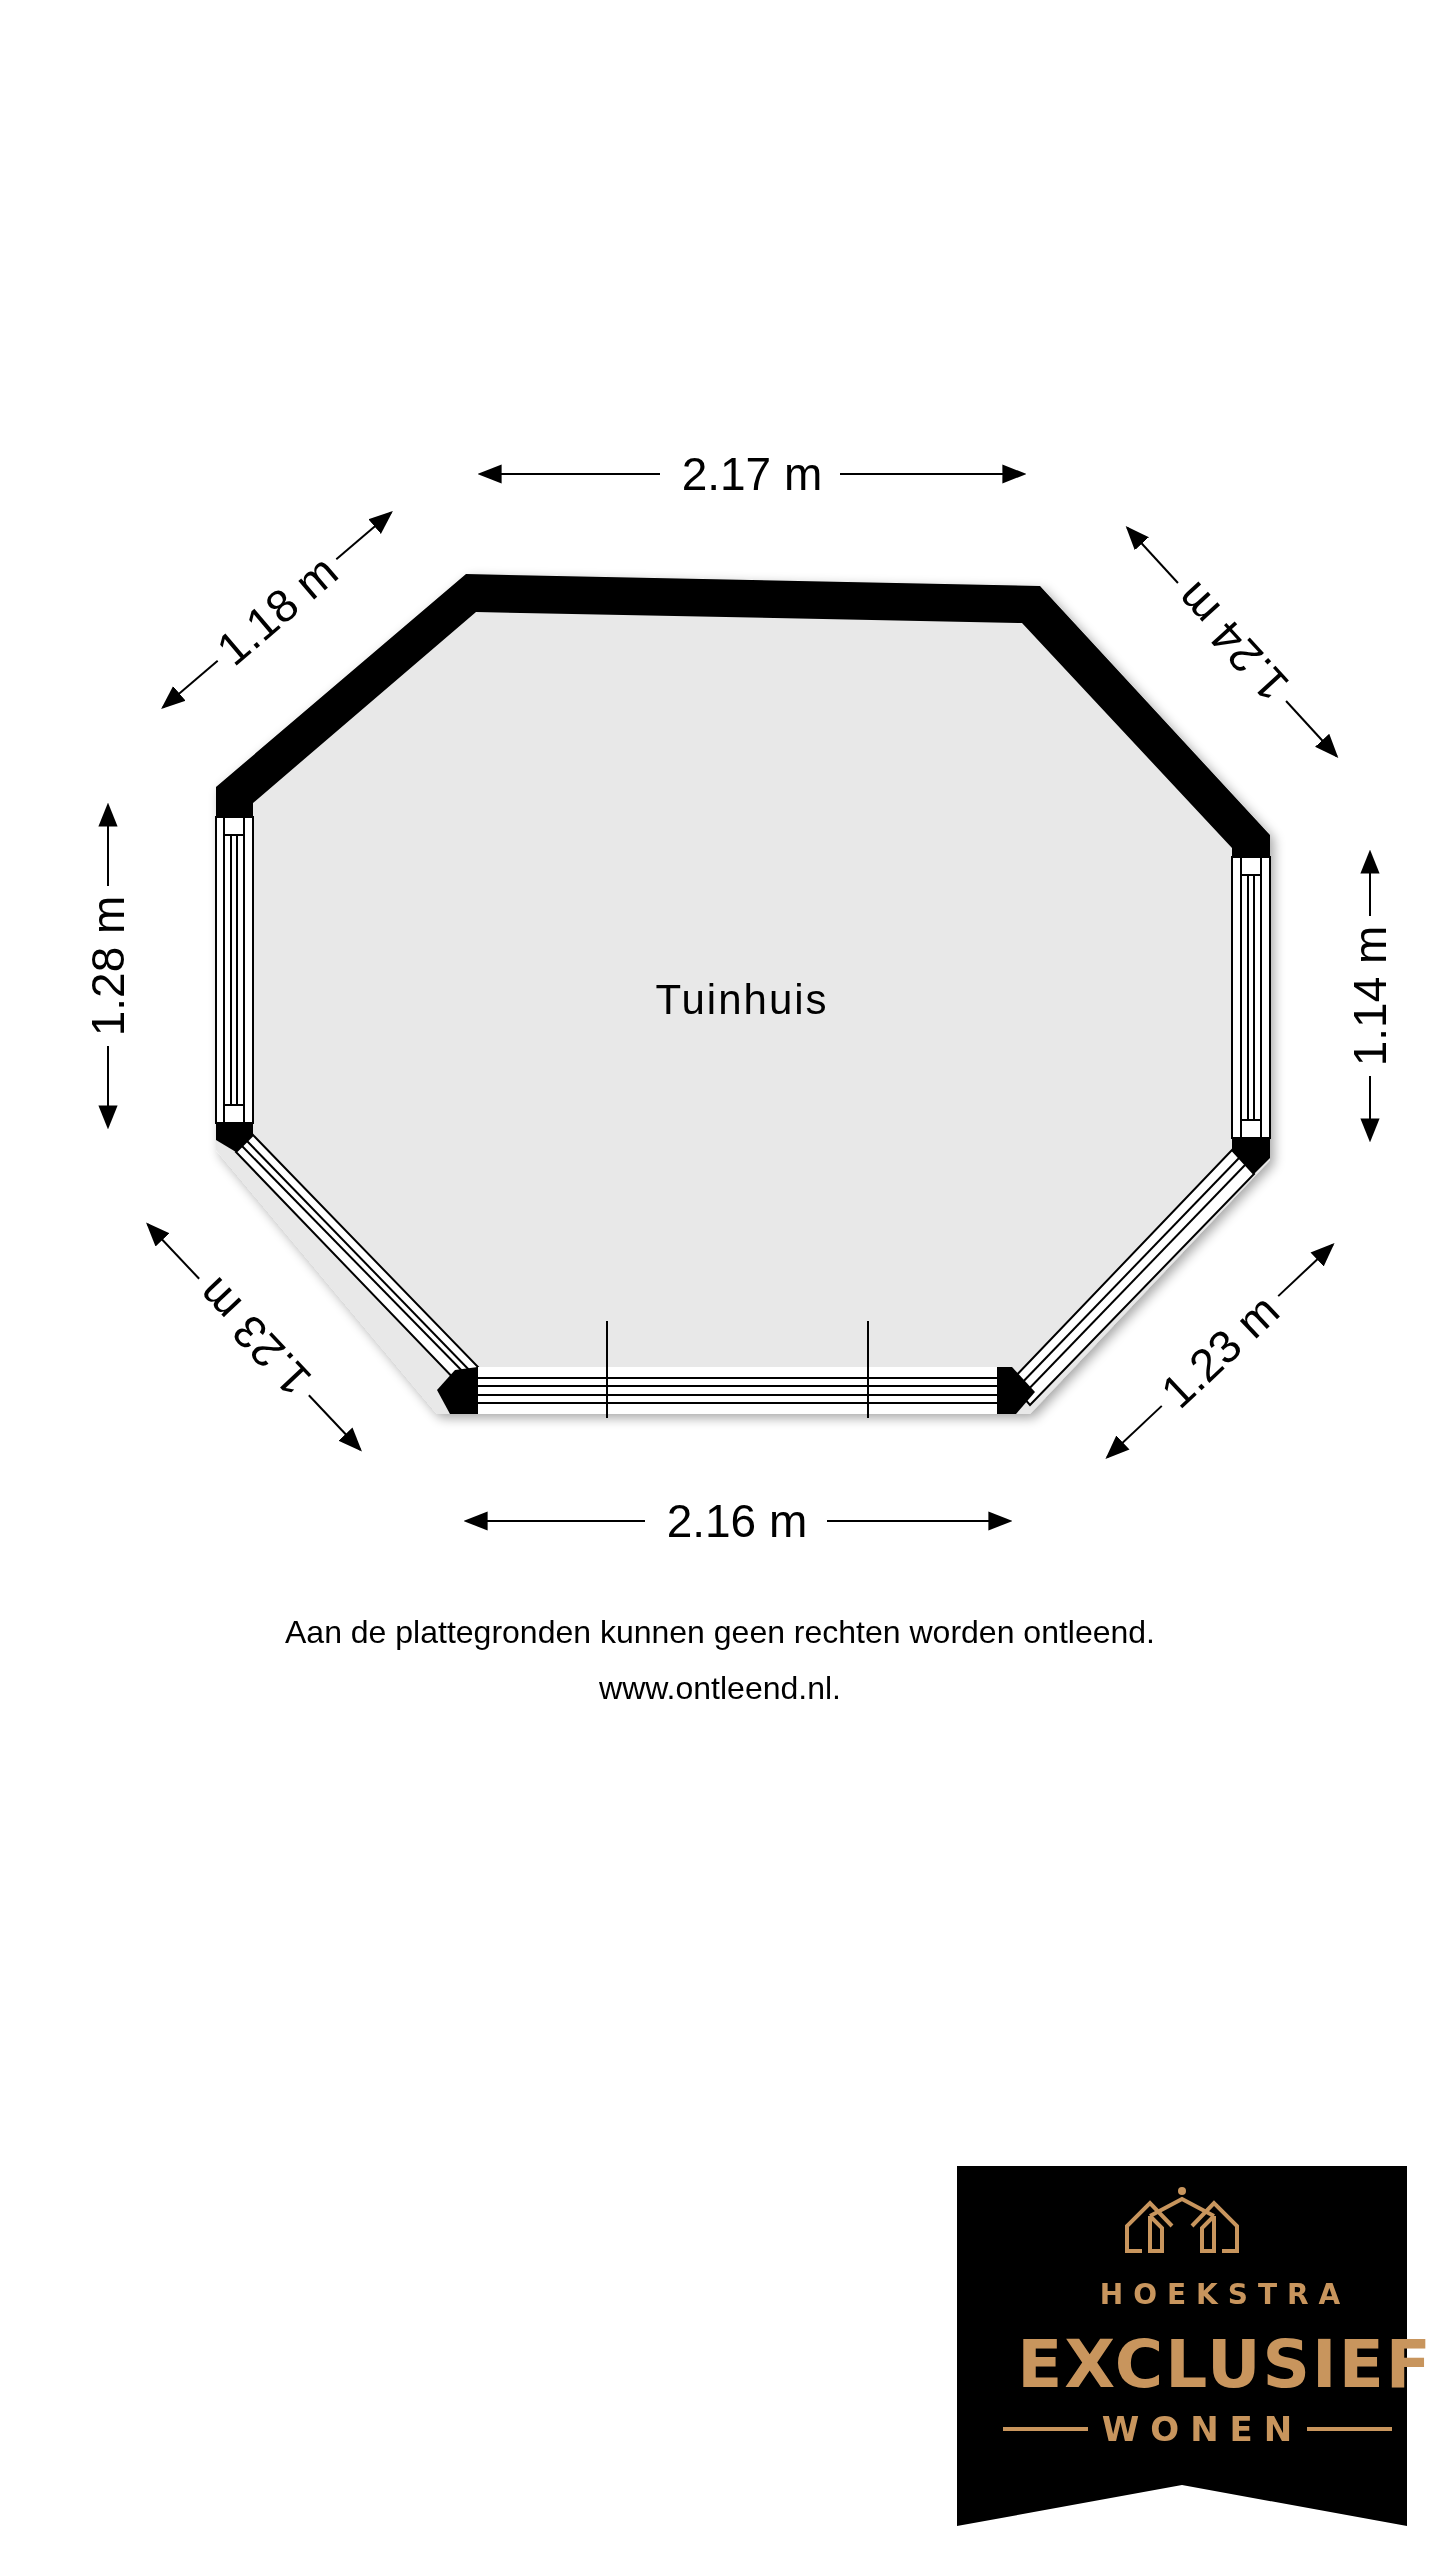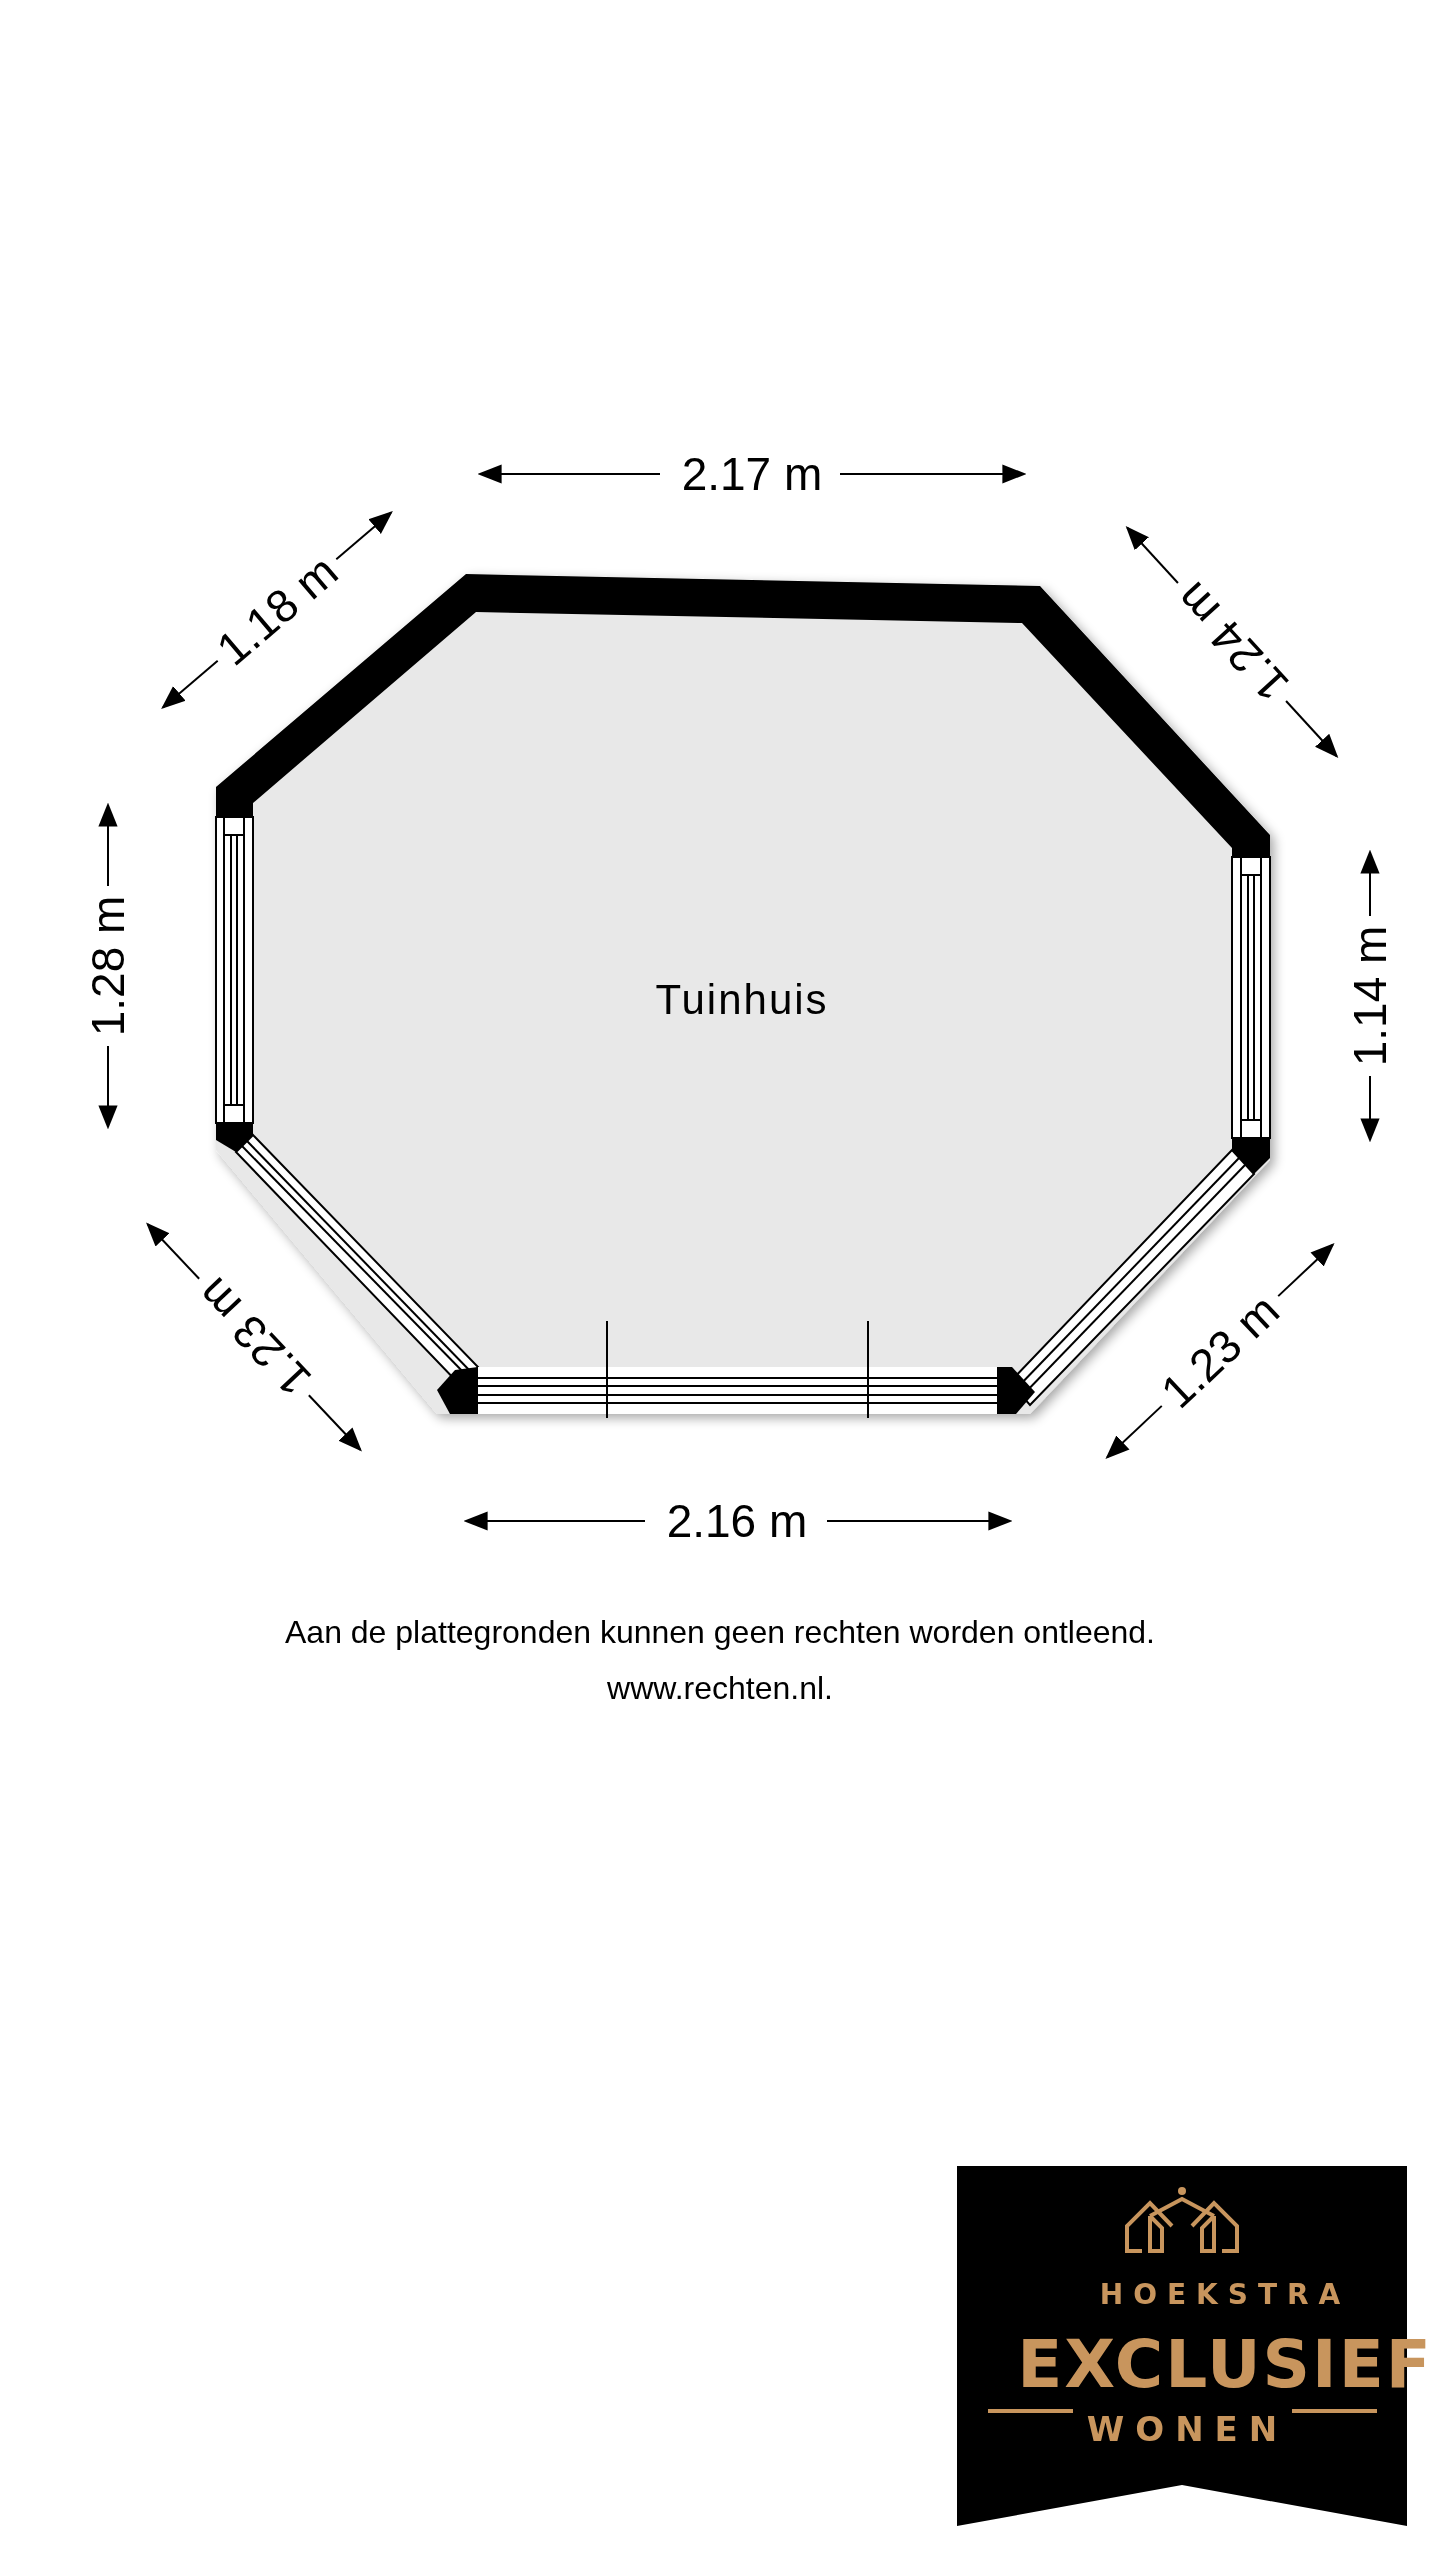--- a/index.html
+++ b/index.html
@@ -6,21 +6,21 @@
   body { width:1440px; height:2560px; position:relative; overflow:hidden; font-family:"Liberation Sans", sans-serif; }
   #plan { position:absolute; left:0; top:0; width:1440px; height:1560px; }
   .dim-text { font-family:"Liberation Sans", sans-serif; font-size:46px; fill:#000; }
   .room-label { font-family:"Liberation Sans", sans-serif; font-size:42px; fill:#000; letter-spacing:2px; }
   .disclaimer { position:absolute; left:0; width:1440px; text-align:center; font-size:32px; color:#000; line-height:57px; }
   .logo { position:absolute; left:957px; top:2166px; width:450px; height:360px; }
   .logo svg { position:absolute; left:0; top:0; }
   .logo-text { position:absolute; left:0; width:450px; text-align:center; color:#c8955d; font-family:"DejaVu Sans", sans-serif; font-weight:bold;padding-left:43px; }
   .logo-hoekstra { top:2px; font-size:28px; letter-spacing:10px; top:112px; }
   .logo-exclusief { top:160px; font-size:66px; letter-spacing:2px; }
-  .logo-wonen-row { position:absolute; left:31px; width:389px; top:243px; height:40px; display:flex; }
+  .logo-wonen-row { position:absolute; left:46px; width:389px; top:243px; height:40px; display:flex; align-items:center; }
   .logo-line { flex:1; height:4px; background:#c8955d; }
   .logo-wonen { color:#c8955d; font-family:"DejaVu Sans", sans-serif; font-weight:bold; font-size:34px; letter-spacing:11px; padding:0 4px 0 14px; }
 </style>
 </head>
 <body>
 
 <svg id="plan" viewBox="0 0 1440 1560" xmlns="http://www.w3.org/2000/svg">
   <defs>
     <marker id="ah" viewBox="0 0 10 10" refX="9" refY="5" markerWidth="11" markerHeight="11" markerUnits="userSpaceOnUse" orient="auto">
       <path d="M0,0 L10,5 L0,10 z" fill="#000"></path>
@@ -136,21 +136,21 @@
   </g>
 
   <g transform="translate(1220,1351) rotate(-43.3)">
     <line x1="-80" y1="0" x2="-155" y2="0" stroke="#000" stroke-width="2" marker-end="url(#ahb)"></line>
     <line x1="80" y1="0" x2="155" y2="0" stroke="#000" stroke-width="2" marker-end="url(#ahb)"></line>
     <text class="dim-text" x="0" y="16" text-anchor="middle">1.23 m</text>
   </g>
 </svg>
 
 <div class="disclaimer" style="top:1604px;">Aan de plattegronden kunnen geen rechten worden ontleend.</div>
-<div class="disclaimer" style="top:1660px;">www.rechten.nl.</div>
+<div class="disclaimer" style="top:1660px;">www.ontleend.nl.</div>
 
 <div class="logo">
   <svg width="450" height="360" viewBox="0 0 450 360" xmlns="http://www.w3.org/2000/svg">
     <polygon points="0,0 450,0 450,360 225,319 0,360" fill="#000"></polygon>
   </svg>
   <svg width="450" height="100" viewBox="0 0 450 100" style="position:absolute;left:0;top:0;">
     <g fill="none" stroke="#c8955d" stroke-width="4" stroke-linejoin="miter">
       <circle cx="225" cy="25" r="4" fill="#c8955d" stroke="none"></circle>
 
       <polyline points="185,85 170,85 170,60 193,37 215,60"></polyline>

